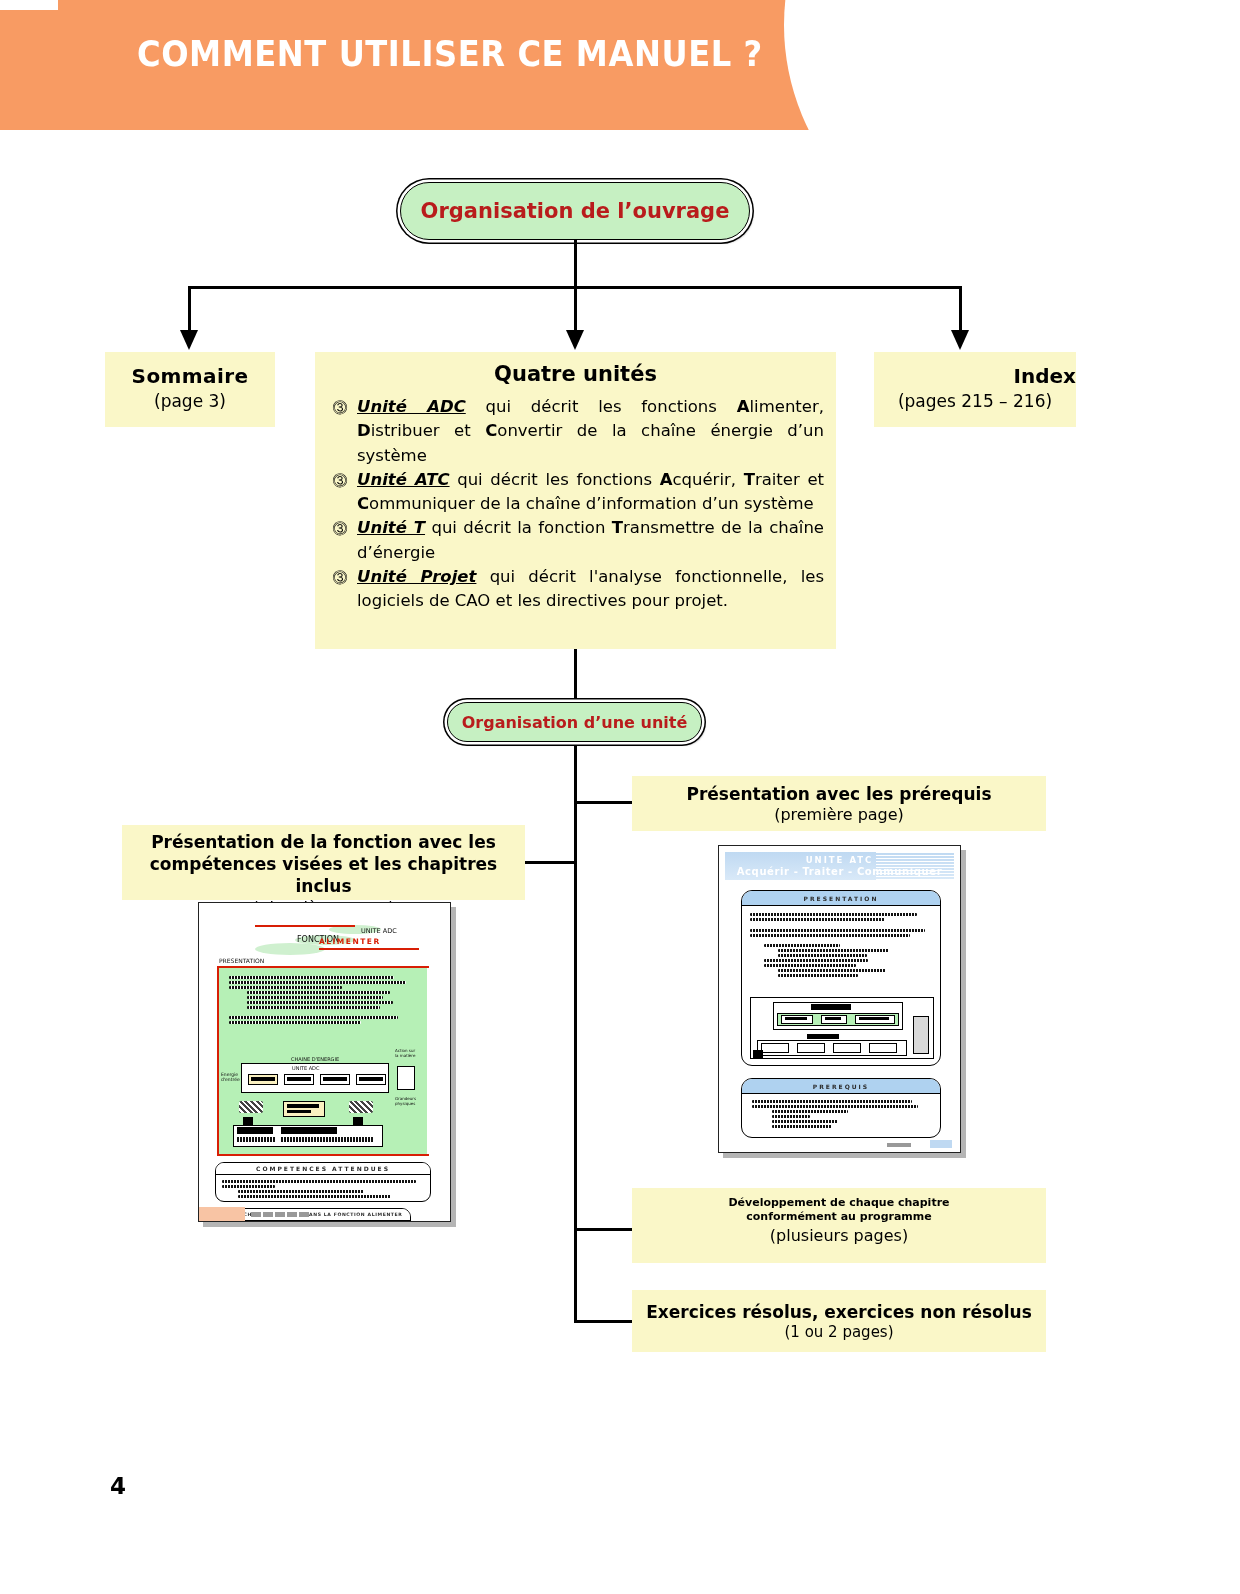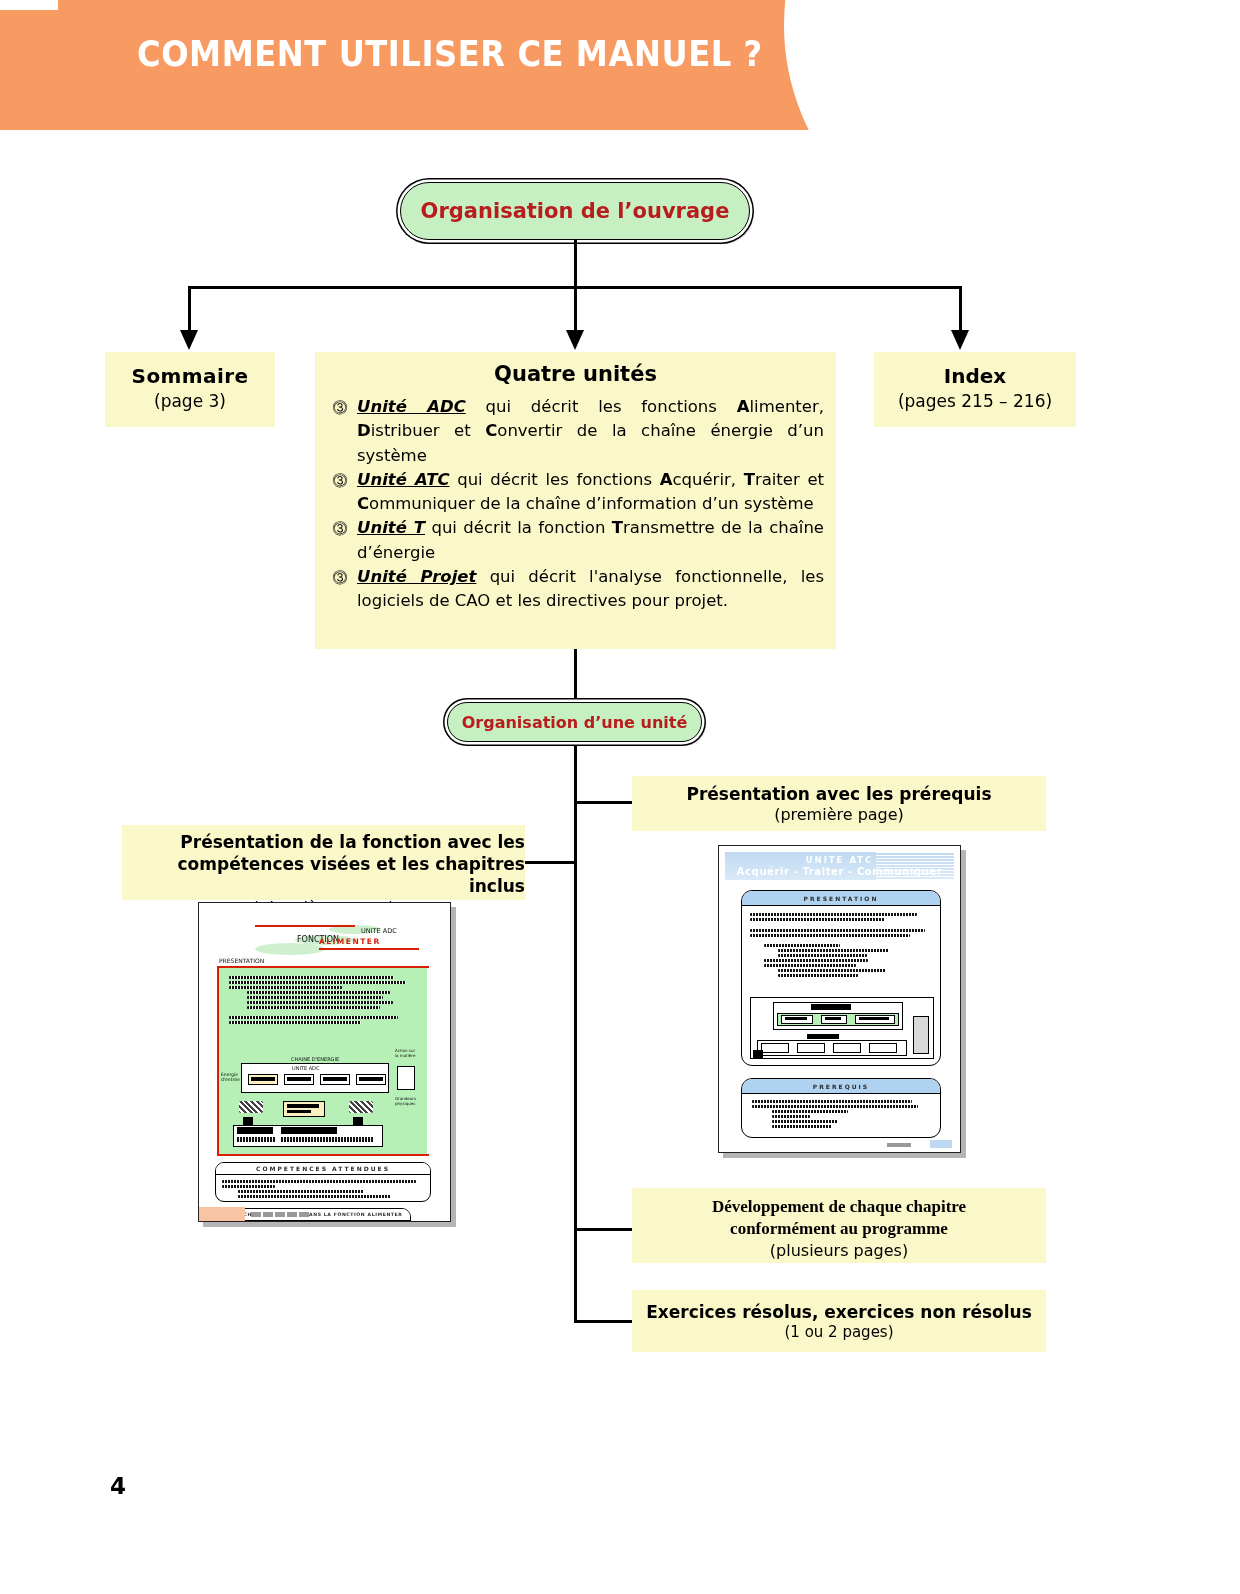--- a/index.html
+++ b/index.html
@@ -81,21 +81,21 @@
   .ybox .b-title { font-weight:bold; }
   .ybox .b-sub  { font-weight:normal; }
 
   #box-sommaire { left:105px; top:352px; width:170px; height:75px;
     padding-top:12px; }
   #box-sommaire .b-title { font-size:20px; letter-spacing:.4px; }
   #box-sommaire .b-sub { font-size:17px; margin-top:3px; }
 
   #box-index { left:874px; top:352px; width:202px; height:75px;
     padding-top:12px; }
-  #box-index .b-title { font-size:20px; }
+  #box-index .b-title { font-size:20px;text-align:right; }
   #box-index .b-sub { font-size:17px; margin-top:3px; }
 
   #box-quatre { left:315px; top:352px; width:521px; height:297px; padding:10px 8px 6px 8px;}
   #box-quatre .q-head {
     font-size:21px; font-weight:bold; text-align:center; margin-bottom:9px;
   }
   ul.qlist { list-style:none; }
   ul.qlist li {
     display:flex; align-items:flex-start;
     font-size:16.5px; line-height:1.47;
@@ -111,25 +111,25 @@
   ul.qlist .lead {
     font-weight:bold; font-style:italic; text-decoration:underline;
   }
   .cap { font-weight:bold; }
 
   #box-presq { left:632px; top:776px; width:414px; height:55px; padding-top:8px;}
   #box-presq .b-title { font-size:17px; }
   #box-presq .b-sub { font-size:16px; margin-top:1px; }
 
   #box-presfonc { left:122px; top:825px; width:403px; height:75px; padding-top:7px;}
-  #box-presfonc .b-title { font-size:17px; line-height:1.28;text-align:right; }
+  #box-presfonc .b-title { font-size:17px; line-height:1.28; }
   #box-presfonc .b-sub { font-size:16px; margin-top:1px; }
 
   #box-dev { left:632px; top:1188px; width:414px; height:75px; padding-top:8px;}
-  #box-dev .b-title { font-size:17px; line-height:1.3;font-family:Liberation Serif, serif; }
+  #box-dev .b-title { font-size:11px; line-height:1.3; }
   #box-dev .b-sub { font-size:16px; margin-top:1px; }
 
   #box-exo { left:632px; top:1290px; width:414px; height:62px; padding-top:12px;}
   #box-exo .b-title { font-size:17px; }
   #box-exo .b-sub { font-size:15px; margin-top:1px; }
 
   
   .ln { position:absolute; background:#000; }
   .arrow-dn {
     position:absolute; width:0; height:0;

